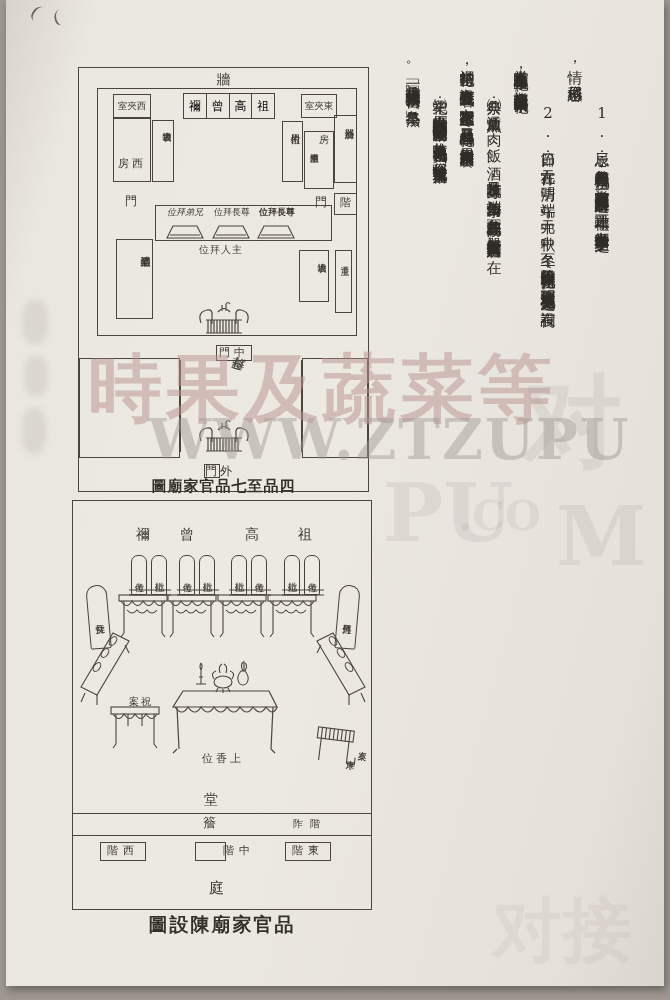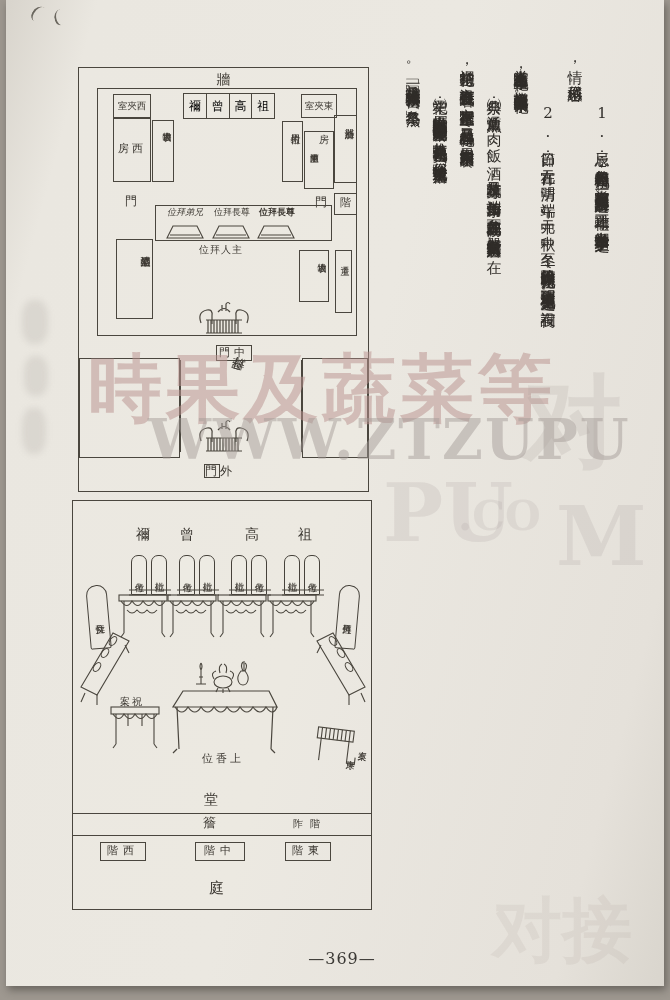--- a/index.html
+++ b/index.html
@@ -50,21 +50,21 @@
 
     <div class="box" style="left:104px;top:25px;width:92px;height:26px;display:flex;">
       <div style="flex:1;border-right:1.1px solid #4a463e;text-align:center;font-size:12px;padding-top:4px;">禰</div>
       <div style="flex:1;border-right:1.1px solid #4a463e;text-align:center;font-size:12px;padding-top:4px;">曾</div>
       <div style="flex:1;border-right:1.1px solid #4a463e;text-align:center;font-size:12px;padding-top:4px;">高</div>
       <div style="flex:1;text-align:center;font-size:12px;padding-top:4px;">祖</div>
     </div>
 
     <div class="box lbl" style="left:222px;top:26px;width:36px;height:24px;font-size:9.5px;padding-top:6px;">室夾東</div>
 
-    <div class="box lbl" style="left:34px;top:50px;width:38px;height:64px;font-size:11px;letter-spacing:3px;padding-top:24px;">房西</div>
+    <div class="box lbl" style="left:34px;top:50px;width:38px;height:64px;font-size:11px;letter-spacing:3px;padding-top:39px;">房西</div>
     <div class="box" style="left:73px;top:52px;width:22px;height:62px;">
       <div class="vtext" style="font-size:9px;margin:4px auto;width:100%;text-align:center;color:#3c3832;">遺書衣物</div>
     </div>
 
     <div class="box" style="left:203px;top:53px;width:21px;height:61px;">
       <div class="vtext" style="font-size:10px;margin:4px auto;width:100%;text-align:center;color:#3c3832;">位祔男</div>
     </div>
     <div class="box" style="left:225px;top:63px;width:30px;height:58px;padding:1px;">
       <div style="font-size:10px;text-align:right;color:#3c3832;padding-right:3px;">房</div>
       <div class="vtext" style="font-size:8.5px;color:#3c3832;margin-left:3px;">東醴酒主</div>
@@ -118,20 +118,21 @@
     <div class="box lbl" style="left:137px;top:277px;width:36px;height:16px;font-size:11px;letter-spacing:4px;padding-top:1px;">門中</div>
 
     <div style="position:absolute;left:101px;top:292px;width:122px;height:92px;border-left:1.1px solid #4a463e;border-right:1.1px solid #4a463e;box-sizing:border-box;"></div>
     <div class="box" style="left:0px;top:290px;width:101px;height:100px;"></div>
     <div class="box" style="left:223px;top:290px;width:66px;height:100px;"></div>
 
     <div class="vtext lbl" style="left:148px;top:312px;font-size:13px;transform:rotate(196deg);">丹墀</div>
 
     <div class="box lbl" style="left:125px;top:396px;width:16px;height:14px;font-size:12px;letter-spacing:3px;">門外</div>
   </div>
+  <div class="caption" style="left:72px;top:477px;width:291px;font-size:15px;letter-spacing:1px;">圖廟家官品七至品四</div>
 
   <div class="diagram" style="left:66px;top:500px;width:300px;height:410px;">
 
     <div class="lbl" style="left:60px;top:26px;width:20px;font-size:14px;">禰</div>
     <div class="lbl" style="left:104px;top:26px;width:20px;font-size:14px;">曾</div>
     <div class="lbl" style="left:169px;top:26px;width:20px;font-size:14px;">高</div>
     <div class="lbl" style="left:222px;top:26px;width:20px;font-size:14px;">祖</div>
 
     <div class="tablet vtext" style="left:58px;top:54px;width:16px;height:40px;font-size:9.5px;">考位</div>
     <div class="tablet vtext" style="left:78px;top:54px;width:16px;height:40px;font-size:9.5px;">妣位</div>
@@ -210,50 +211,50 @@
         <path d="M248,228 v11 M252,228 v11 M256,228 v11 M260,228 v11 M264,228 v11 M268,228 v11 M272,228 v11 M276,228 v11"></path>
         <path d="M248,239 v22 M276,239 v22 M276,261 h8 v-7"></path>
       </g>
 
       <g stroke="#4a463e" stroke-width="1">
         <path d="M56,94 h42 M104,94 h42 M156,94 h42 M209,94 h42"></path>
         <path d="M56,89 h42 M104,89 h42 M156,89 h42 M209,89 h42"></path>
       </g>
     </svg>
 
-    <div class="lbl" style="left:36px;top:195px;width:46px;font-size:10px;letter-spacing:2px;">案祝</div>
+    <div class="lbl" style="left:45px;top:195px;width:46px;font-size:10px;letter-spacing:2px;">案祝</div>
     <div class="lbl" style="left:120px;top:252px;width:60px;font-size:11px;letter-spacing:3px;">位香上</div>
     <div class="vtext lbl" style="left:285px;top:243px;font-size:9px;transform:rotate(7deg);">案桌</div>
     <div class="vtext lbl" style="left:273px;top:252px;font-size:9px;transform:rotate(7deg);">序東</div>
 
     <div class="lbl" style="left:131px;top:291px;font-size:14px;">堂</div>
     <div style="position:absolute;left:0;top:312px;width:100%;border-top:1.2px solid #4a463e;"></div>
     <div class="lbl" style="left:130px;top:315px;font-size:13px;">簷</div>
     <div class="lbl" style="left:220px;top:317px;font-size:10px;letter-spacing:7px;">阼階</div>
     <div style="position:absolute;left:0;top:334px;width:100%;border-top:1.2px solid #4a463e;"></div>
 
     <div class="box lbl" style="left:27px;top:341px;width:46px;height:19px;font-size:11px;letter-spacing:5px;padding-top:2px;">階西</div>
-    <div class="box lbl" style="left:122px;top:341px;width:50px;height:19px;font-size:11px;letter-spacing:5px;padding-top:2px;">階中</div>
+    <div class="box lbl" style="left:122px;top:341px;width:31px;height:19px;font-size:11px;letter-spacing:5px;padding-top:2px;padding-left:27px;">階中</div>
     <div class="box lbl" style="left:212px;top:341px;width:46px;height:19px;font-size:11px;letter-spacing:5px;padding-top:2px;">階東</div>
 
     <div class="lbl" style="left:136px;top:379px;font-size:15px;">庭</div>
   </div>
+  <div class="caption" style="left:66px;top:912px;width:300px;font-size:19px;letter-spacing:2px;">圖設陳廟家官品</div>
 
   <div class="textblock">
     <div class="tcol" style="padding-top:46px;">1.忌辰：在每年的祖先忌日祭祀，當家有在祖的生日一如其生前設壽筵者。雖非正禮，卻出於「孝子事亡如事生」之</div>
     <div class="tcol">情，俗稱慼忌。</div>
     <div class="tcol" style="padding-top:46px;">2.節日：在元宵、清明、端午、中元、中秋、冬至、除夕等節日供饌祭祀祖先，清明更到墳地祭祀祖先之墓。設有祠</div>
     <div class="tcol">堂之人通常在冬至隆重祭祀，祀業較多者大多更在春秋兩季祭祀。</div>
     <div class="tcol" style="padding-top:29px;">㈡祭典：通常薦魚、肉、飯、酒、時果及蔬菜等，端午加薦角黍，冬至加薦桂花湯圓。祭器與薦饌依貧富有所差異。在</div>
     <div class="tcol">祠堂祭祀時，亦有設執事進行儀式者。富家在祠堂舉行冬至、忌辰及慼忌祭祀時，祭畢大多同宗相聚用餐。</div>
     <div class="tcol" style="padding-top:29px;">㈢祀業：中層階級以上在鬮分之際大多抽出部份財產充爲公業，其收益充爲祖先祭祀費，俗稱「祭祀業」或「蒸嘗業」</div>
     <div class="tcol">。「烝嘗」一詞是緣於古代稱秋祭爲「嘗」、冬祭爲「烝」。</div>
   </div>
 
-  <div class="lbl" style="left:236px;top:950px;width:200px;font-size:16px;letter-spacing:1px;color:#3a3834;">—369—</div>
 </div>
 
 <div class="wm" style="left:88px;top:340px;font-size:74px;letter-spacing:4px;color:rgba(186,148,144,.52);font-family:'DejaVu Sans','Liberation Sans',sans-serif;">時果及蔬菜等</div>
 <div class="wm" style="left:148px;top:406px;font-size:56px;letter-spacing:2px;color:rgba(162,154,150,.48);">WWW.ZTZUPU</div>
 <div class="wm" style="left:522px;top:356px;font-size:100px;color:rgba(170,160,156,.20);font-family:'DejaVu Sans','Liberation Sans',sans-serif;">对</div>
 <div class="wm" style="left:383px;top:466px;font-size:80px;color:rgba(160,152,148,.18);">PU</div>
 <div class="wm" style="left:458px;top:492px;font-size:41px;color:rgba(160,152,148,.16);">.CO</div>
 <div class="wm" style="left:556px;top:488px;font-size:82px;color:rgba(160,152,148,.18);">M</div>
 <div class="wm" style="left:492px;top:884px;font-size:70px;color:rgba(168,158,152,.14);font-family:'DejaVu Sans','Liberation Sans',sans-serif;">对接</div>
 

